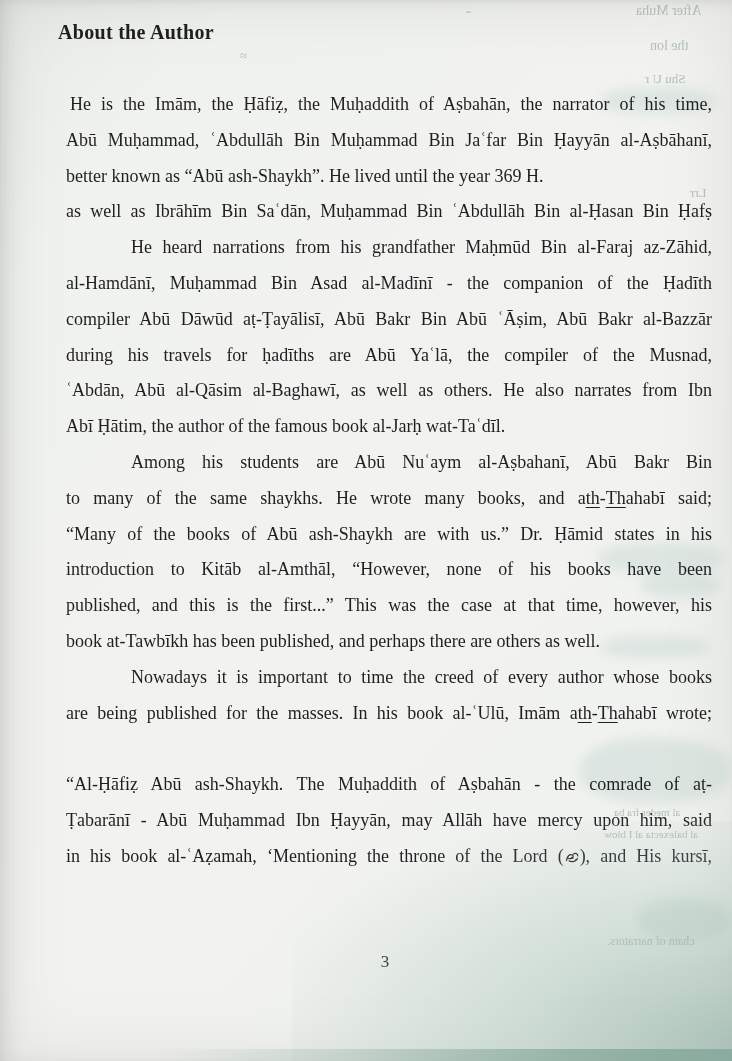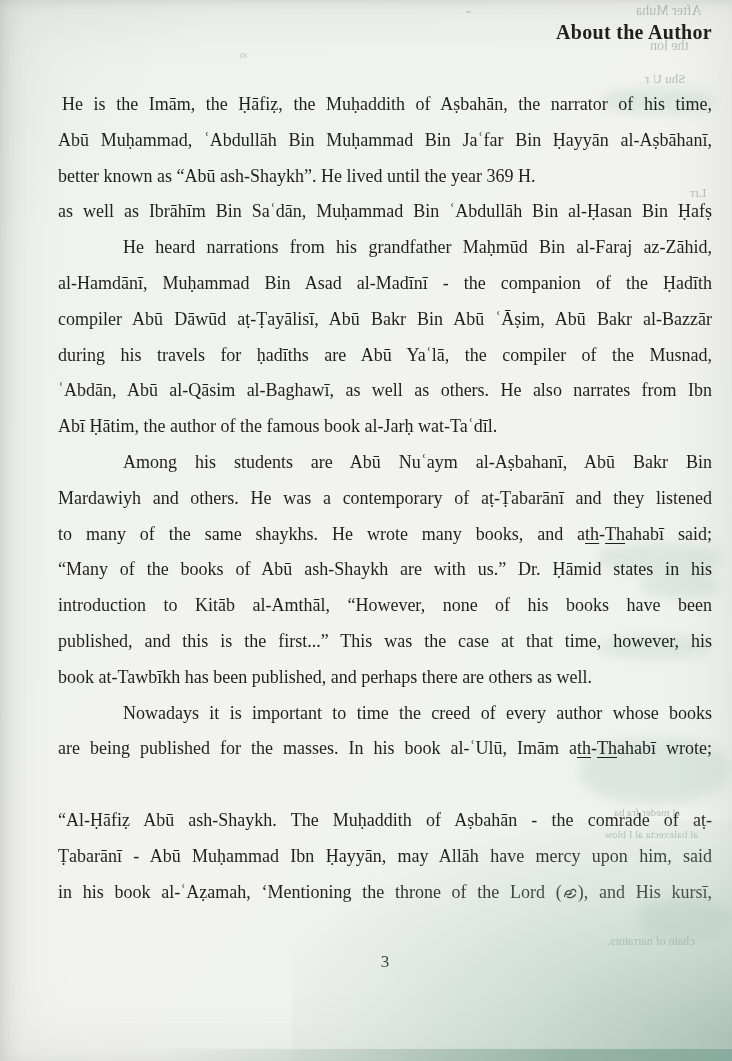--- a/index.html
+++ b/index.html
@@ -11,35 +11,36 @@
     background: linear-gradient(130deg, #e9ebe8 0%, #f0f2ef 15%, #f2f3f1 55%, #eef1ee 100%);
     box-shadow: inset 0 0 70px rgba(110,115,110,0.14),
                 inset 12px 0 25px -12px rgba(110,115,108,0.28),
                 inset 0 6px 14px -8px rgba(120,125,118,0.18);
     font-family: "Liberation Serif", "DejaVu Serif", serif;
     color: #1f1f1f;
   }
   .title {
     position: absolute;
     left: 58px; width: 654px; top: 21px;
-    text-align: right;
+    text-align: left;
     font-size: 20px; font-weight: bold; letter-spacing: 0.3px;
     z-index: 3;
   }
   .text-body {
     position: absolute;
     left: 58px; top: 87px; width: 654px;
     z-index: 3;
   }
   .paragraph { margin: 0; }
   .line {
     height: 35.8px; line-height: 35.8px;
     font-size: 18px;
     white-space: normal;
     text-align: left;
+    margin-left: 8px;
   }
   .line.j { text-align: justify; text-align-last: justify; }
   .it { }
   .ul { text-decoration: underline; text-underline-offset: 3px; text-decoration-thickness: 1px; }
   .honorific { display: inline-block; vertical-align: -2px; }
   .page-number {
     position: absolute;
     left: 58px; width: 654px; top: 952px;
     text-align: center; font-size: 17px;
     z-index: 3;
@@ -120,21 +121,20 @@
         <div class="line j"><span>as well as Ibrāhīm Bin Saʿdān, Muḥammad Bin ʿAbdullāh Bin al-Ḥasan Bin Ḥafṣ</span></div>
         <div class="line j" style="padding-left: 65px;"><span>He heard narrations from his grandfather Maḥmūd Bin al-Faraj az-Zāhid,</span></div>
         <div class="line j"><span>al-Hamdānī, Muḥammad Bin Asad al-Madīnī - the companion of the </span><span class="it">Ḥadīth</span></div>
         <div class="line j"><span>compiler Abū Dāwūd aṭ-Ṭayālisī, Abū Bakr Bin Abū ʿĀṣim, Abū Bakr al-Bazzār</span></div>
         <div class="line j"><span>during his travels for </span><span class="it">ḥadīths</span><span> are Abū Yaʿlā, the compiler of the </span><span class="it">Musnad</span><span>,</span></div>
         <div class="line j"><span>ʿAbdān, Abū al-Qāsim al-Baghawī, as well as others. He also narrates from Ibn</span></div>
         <div class="line"><span>Abī Ḥātim, the author of the famous book </span><span class="it">al-Jarḥ wat-Taʿdīl</span><span>.</span></div>
       </div>
       <div class="paragraph">
         <div class="line j" style="padding-left: 65px;"><span>Among his students are Abū Nuʿaym al-Aṣbahanī, Abū Bakr Bin</span></div>
-        <div class="line j"><span>Mardawiyh and others. He was a contemporary of aṭ-Ṭabarānī and they listened</span></div>
         <div class="line j"><span>to many of the same </span><span class="it">shaykhs</span><span>. He wrote many books, and a</span><span class="ul">th</span><span>-</span><span class="ul">Th</span><span>ahabī said;</span></div>
         <div class="line j"><span>“Many of the books of Abū ash-Shaykh are with us.” Dr. Ḥāmid states in his</span></div>
         <div class="line j"><span>introduction to </span><span class="it">Kitāb al-Amthāl</span><span>, “However, none of his books have been</span></div>
         <div class="line j"><span>published, and this is the first...” This was the case at that time, however, his</span></div>
         <div class="line"><span>book </span><span class="it">at-Tawbīkh</span><span> has been published, and perhaps there are others as well.</span></div>
       </div>
       <div class="paragraph">
         <div class="line j" style="padding-left: 65px;"><span>Nowadays it is important to time the creed of every author whose books</span></div>
         <div class="line j"><span>are being published for the masses. In his book </span><span class="it">al-ʿUlū</span><span>, Imām a</span><span class="ul">th</span><span>-</span><span class="ul">Th</span><span>ahabī wrote;</span></div>
       </div>

